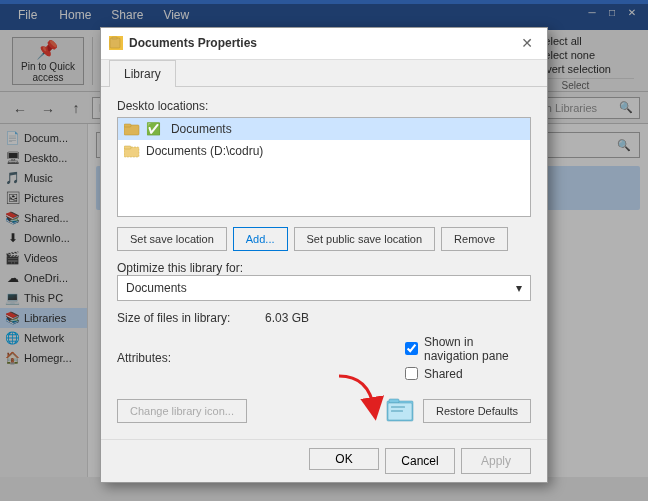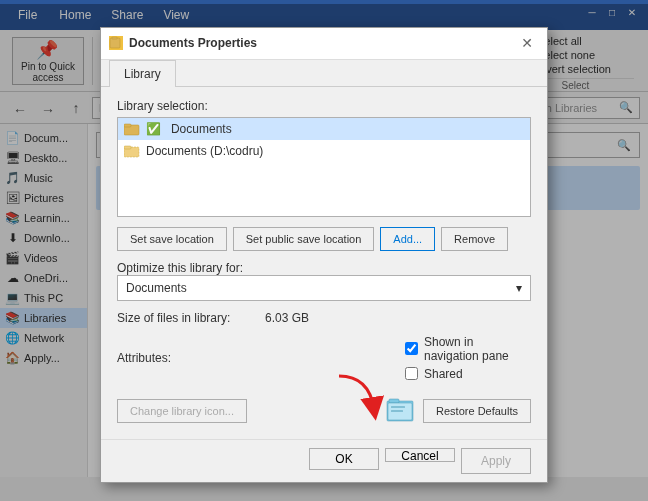--- a/index.html
+++ b/index.html
@@ -466,21 +466,21 @@
     .btn-ok {
       height: 22px;
       width: 70px;
       background: #f0f0f0;
       border: 1px solid #adadad;
       font-size: 12px;
       cursor: pointer;
       font-family: 'Segoe UI', sans-serif;
     }
     .btn-cancel {
-      height: 14px;
+      height: 26px;
       width: 70px;
       background: #f0f0f0;
       border: 1px solid #adadad;
       font-size: 12px;
       cursor: pointer;
       font-family: 'Segoe UI', sans-serif;
     }
     .btn-apply {
       height: 26px;
       width: 70px;
@@ -564,21 +564,21 @@
       <div class="sidebar-item">
         <span class="sidebar-icon">🎵</span>
         <span>Music</span>
       </div>
       <div class="sidebar-item">
         <span class="sidebar-icon">🖼</span>
         <span>Pictures</span>
       </div>
       <div class="sidebar-item">
         <span class="sidebar-icon">📚</span>
-        <span>Learnin...</span>
+        <span>Shared...</span>
       </div>
       <div class="sidebar-item">
         <span class="sidebar-icon">⬇</span>
         <span>Downlo...</span>
       </div>
       <div class="sidebar-item">
         <span class="sidebar-icon">🎬</span>
         <span>Videos</span>
       </div>
       <div class="sidebar-item">
@@ -592,21 +592,21 @@
       <div class="sidebar-item libraries">
         <span class="sidebar-icon">📚</span>
         <span>Libraries</span>
       </div>
       <div class="sidebar-item">
         <span class="sidebar-icon">🌐</span>
         <span>Network</span>
       </div>
       <div class="sidebar-item">
         <span class="sidebar-icon">🏠</span>
-        <span>Apply...</span>
+        <span>Homegr...</span>
       </div>
     </div>
 
     <div class="libraries-content">
 
       <div class="search-libraries">
         <span>Search Libraries</span>
         <span style="margin-left:auto;">🔍</span>
       </div>
 
@@ -676,21 +676,21 @@
       <button class="dialog-close">✕</button>
     </div>
 
     <div class="dialog-tabs">
       <div class="dialog-tab active">Library</div>
     </div>
 
     <div class="dialog-body">
 
       <div>
-        <div class="section-label">Library selection:</div>
+        <div class="section-label">Deskto locations:</div>
         <div class="locations-list">
           <div class="location-item selected">
             <span class="location-icon">
               <svg width="16" height="14" viewBox="0 0 16 14">
                 <rect x="0" y="3" width="15" height="10" rx="1" fill="#dcb457" stroke="#b8902a" stroke-width="0.5"></rect>
                 <rect x="0" y="2" width="7" height="3" rx="1" fill="#dcb457" stroke="#b8902a" stroke-width="0.5"></rect>
               </svg>
             </span>
             <span style="margin-right:4px;">✅</span>
             <span>Documents</span>
@@ -702,22 +702,22 @@
                 <rect x="0" y="2" width="7" height="3" rx="1" fill="#f0d080" stroke="#c8a840" stroke-width="0.5"></rect>
               </svg>
             </span>
             <span>Documents (D:\codru)</span>
           </div>
         </div>
       </div>
 
       <div class="btn-row">
         <button class="btn">Set save location</button>
+        <button class="btn btn-primary">Add...</button>
         <button class="btn">Set public save location</button>
-        <button class="btn btn-primary">Add...</button>
         <button class="btn">Remove</button>
       </div>
 
       <div>
         <div class="info-row">
           <span class="info-label">Optimize this library for:</span>
         </div>
         <div class="optimize-dropdown">
           <span>Documents</span>
           <span>▾</span>

